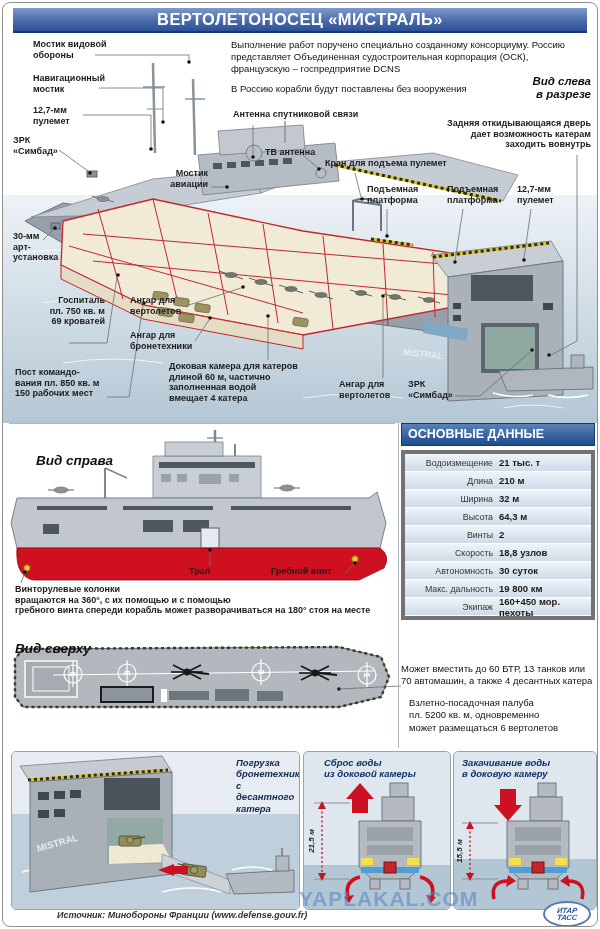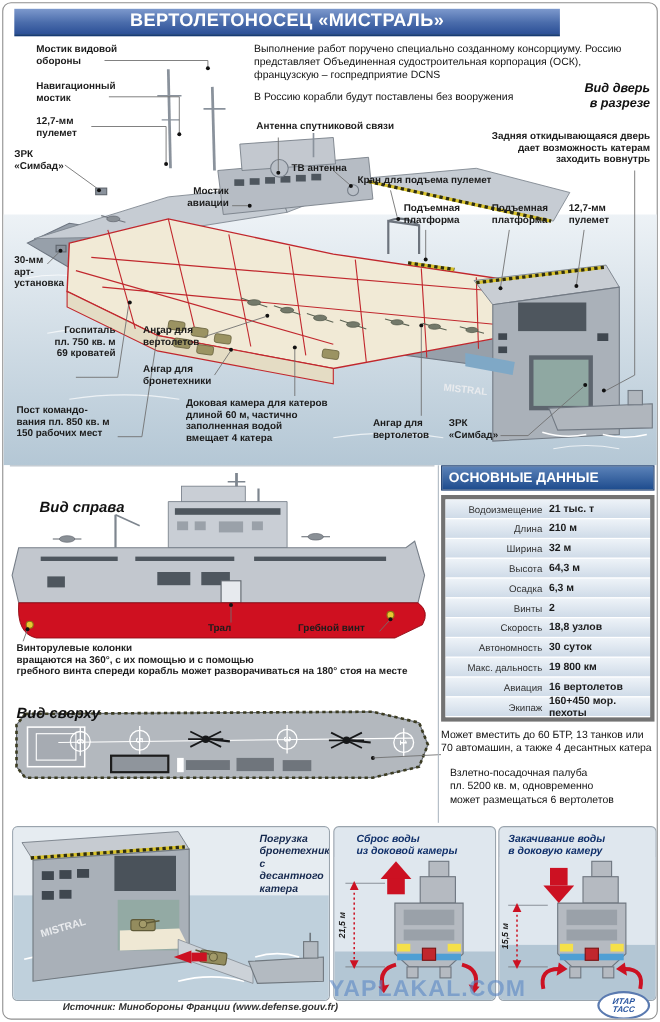--- a/index.html
+++ b/index.html
@@ -1,19 +1,19 @@
 <!DOCTYPE html>
 <html><head>
 <meta charset="utf-8">
 <style>
   html,body{margin:0;padding:0;background:#fff;}
   body{width:600px;height:929px;position:relative;font-family:"Liberation Sans",sans-serif;}
   #page{position:absolute;left:2px;top:2px;width:594px;height:923px;border:1px solid #8f8f8f;border-radius:8px;overflow:hidden;background:#fff;}
   .abs{position:absolute;}
-  #titlebar{left:10px;top:5px;width:496px;height:23px;background:linear-gradient(180deg,#7d99cd 0%,#4a6cab 55%,#2c5097 100%);border-bottom:2px solid #163a74;text-align:center;color:#fff;font-weight:bold;font-size:16.5px;line-height:23px;letter-spacing:.4px;z-index:6;}
+  #titlebar{left:10px;top:5px;width:574px;height:23px;background:linear-gradient(180deg,#7d99cd 0%,#4a6cab 55%,#2c5097 100%);border-bottom:2px solid #163a74;text-align:center;color:#fff;font-weight:bold;font-size:16.5px;line-height:23px;letter-spacing:.4px;z-index:6;}
   .para{font-size:9.5px;line-height:1.25;color:#111;z-index:5;}
   .viewcut{font-style:italic;font-weight:bold;font-size:11.5px;color:#111;text-align:right;line-height:1.15;z-index:5;}
   .lbl{font-weight:bold;font-size:9px;line-height:1.18;color:#1c1c1c;white-space:pre-line;z-index:5;}
   .r{text-align:right;}
   .head-it{font-style:italic;font-weight:bold;font-size:13.5px;color:#111;z-index:5;}
   svg{position:absolute;z-index:1;}
   .divider{border-top:1px solid #aeb8c2;z-index:2;}
   .vdivider{border-left:1px solid #aeb8c2;z-index:2;}
   
   #mdbox{left:398px;top:420px;width:194px;z-index:5;}
@@ -33,21 +33,21 @@
 </style>
 </head>
 <body>
 
 <div id="page">
 
   <div id="titlebar" class="abs">ВЕРТОЛЕТОНОСЕЦ «МИСТРАЛЬ»</div>
 
   <div class="abs para" style="left:228px;top:36px;width:350px;">Выполнение работ поручено специально созданному консорциуму. Россию представляет Объединенная судостроительная корпорация (ОСК), французскую – госпредприятие DCNS</div>
   <div class="abs para" style="left:228px;top:80px;width:265px;">В Россию корабли будут поставлены без вооружения</div>
-  <div class="abs viewcut" style="left:500px;top:72px;width:88px;white-space:pre-line;">Вид дверь
+  <div class="abs viewcut" style="left:500px;top:72px;width:88px;white-space:pre-line;">Вид слева
 в разрезе</div>
 
   <svg class="abs" style="left:0;top:0;" width="600" height="420" viewBox="0 0 600 420">
     <defs>
       <linearGradient id="sea" x1="0" y1="0" x2="0" y2="1">
         <stop offset="0" stop-color="#edf2f6"></stop>
           <stop offset="1" stop-color="#b4c7d5"></stop>
       </linearGradient>
     </defs>
     <rect x="0" y="192" width="600" height="228" fill="url(#sea)"></rect>
@@ -404,42 +404,34 @@
         </div>
       <div class="md-row">
           <div class="md-lab">Ширина</div>
           <div class="md-val">32 м</div>
         </div>
       <div class="md-row">
           <div class="md-lab">Высота</div>
           <div class="md-val">64,3 м</div>
         </div>
       <div class="md-row">
-          <div class="md-lab">Осадка</div>
-          <div class="md-val">6,3 м</div>
-        </div>
-      <div class="md-row">
           <div class="md-lab">Винты</div>
           <div class="md-val">2</div>
         </div>
       <div class="md-row">
           <div class="md-lab">Скорость</div>
           <div class="md-val">18,8 узлов</div>
         </div>
       <div class="md-row">
           <div class="md-lab">Автономность</div>
           <div class="md-val">30 суток</div>
         </div>
       <div class="md-row">
           <div class="md-lab">Макс. дальность</div>
           <div class="md-val">19 800 км</div>
-        </div>
-      <div class="md-row">
-          <div class="md-lab">Авиация</div>
-          <div class="md-val">16 вертолетов</div>
         </div>
       <div class="md-row">
           <div class="md-lab">Экипаж</div>
           <div class="md-val">160+450 мор. пехоты</div>
         </div>
     </div>
   </div>
   <div class="abs note" style="left:398px;top:660px;width:192px;">Может вместить до 60 БТР, 13 танков или 70 автомашин, а также 4 десантных катера</div>
   <div class="abs note" style="left:406px;top:694px;width:186px;">Взлетно-посадочная палуба
 пл. 5200 кв. м, одновременно

